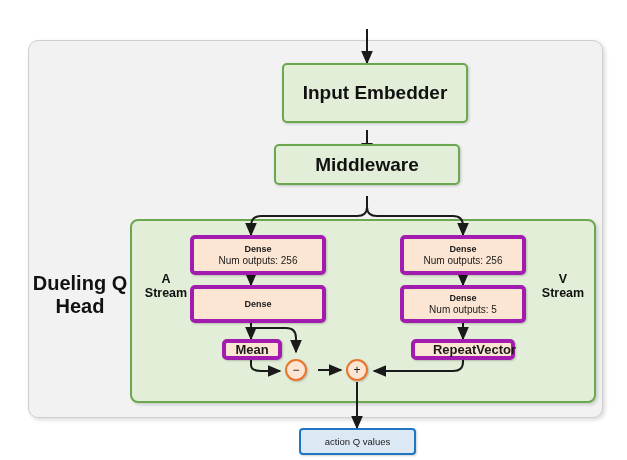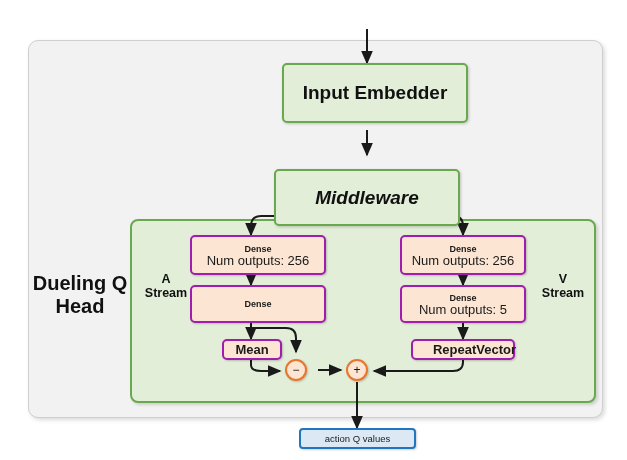--- a/index.html
+++ b/index.html
@@ -9,24 +9,24 @@
   .node{position:absolute;box-sizing:border-box;display:flex;flex-direction:column;
         align-items:center;justify-content:center;text-align:center;}
   
   .io{background:#dce9f5;border:2px solid #1f77c4;border-radius:4px;
       color:#1a1a1a;font-size:9.5px;box-shadow:1px 1px 2px rgba(0,0,0,.18);}
   
   .green{background:#e2eed8;border:2px solid #6aa84f;border-radius:5px;
          color:#111;font-weight:bold;font-size:19px;
          box-shadow:1px 1px 3px rgba(0,0,0,.2);}
   
-  .orange{background:#fce5d2;border:2px solid #a21caf;border-radius:5px;
+  .orange{background:#fce5d2;border:4px solid #a21caf;border-radius:5px;
           color:#1a1a1a;box-shadow:1px 1px 2px rgba(0,0,0,.2);}
   .orange .t1{font-size:9px;font-weight:bold;line-height:12px;}
-  .orange .t2{font-size:13px;line-height:12px;text-align:center;}
+  .orange .t2{font-size:10px;line-height:12px;text-align:center;}
   .orange.small{font-size:13px;font-weight:bold;}
   
   .outer{position:absolute;background:#f2f2f2;border:1px solid #cfcfcf;border-radius:10px;
          box-shadow:2px 2px 4px rgba(0,0,0,.15);}
   .inner{position:absolute;background:#e2eed8;border:2px solid #6aa84f;border-radius:8px;
          box-shadow:2px 2px 3px rgba(0,0,0,.15);}
   .sideLabel{position:absolute;color:#111;font-weight:bold;text-align:center;line-height:1.15;}
   .bigLabel{font-size:20px;}
   .streamLabel{font-size:12.5px;}
   .op{position:absolute;width:22px;height:22px;border-radius:50%;
@@ -81,21 +81,21 @@
 
       <path d="M357,382 L357,428" marker-end="url(#ah)"></path>
     </g>
   </svg>
 
 
   <div class="node green" style="left:274px;top:63px;width:186px;height:60px;margin-left:8px;">
     <span>Input Embedder</span>
   </div>
 
-  <div class="node green" style="left:274px;top:169px;width:186px;height:57px;font-style:italic;">
+  <div class="node green" style="left:274px;top:144px;width:186px;height:41px;">
     <span>Middleware</span>
   </div>
 
   <div class="sideLabel bigLabel" style="left:32px;top:272px;width:96px;">
     <div>Dueling Q Head</div>
   </div>
 
   <div class="sideLabel streamLabel" style="left:140px;top:272px;width:52px;">
     <div>A</div>
     <div>Stream</div>
@@ -134,17 +134,17 @@
   </div>
 
   <div class="op" style="left:285px;top:359px;">
     <span>−</span>
   </div>
 
   <div class="op" style="left:346px;top:359px;">
     <span>+</span>
   </div>
 
-  <div class="node io" style="left:299px;top:428px;width:117px;height:21px;">
+  <div class="node io" style="left:299px;top:428px;width:117px;height:27px;">
     <span>action Q values</span>
   </div>
 
 </div>
 
 </body></html>

